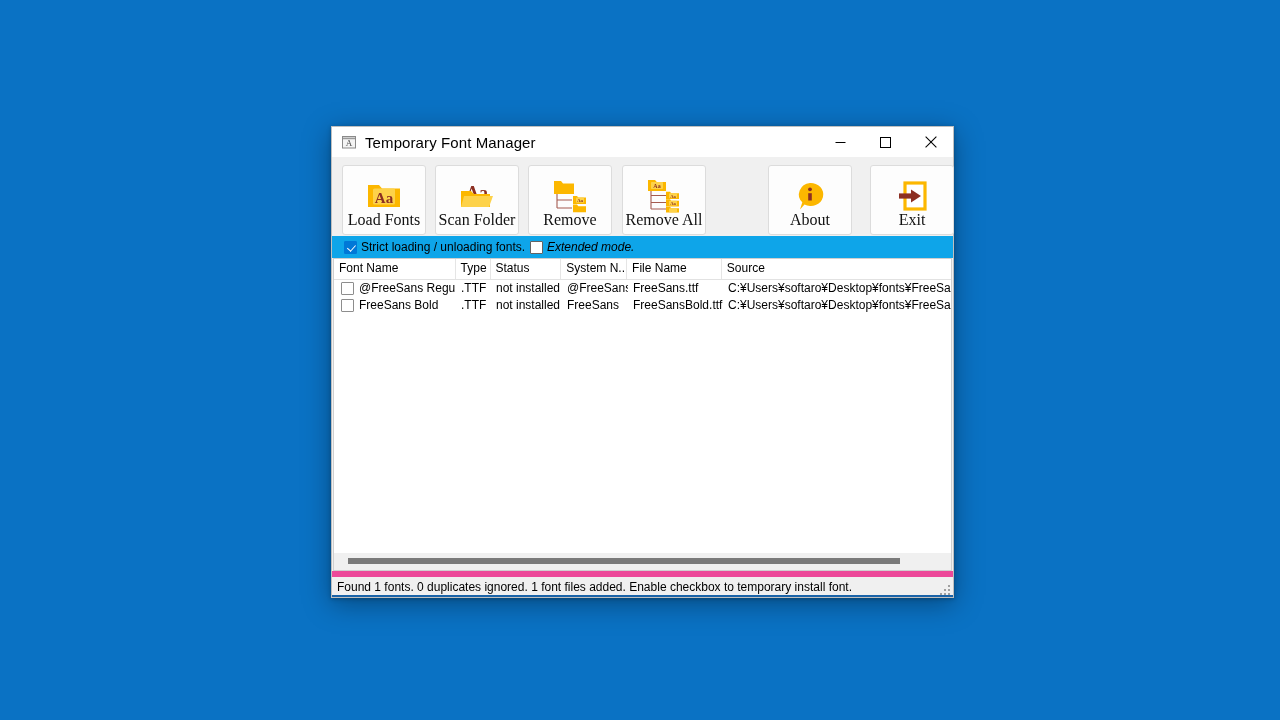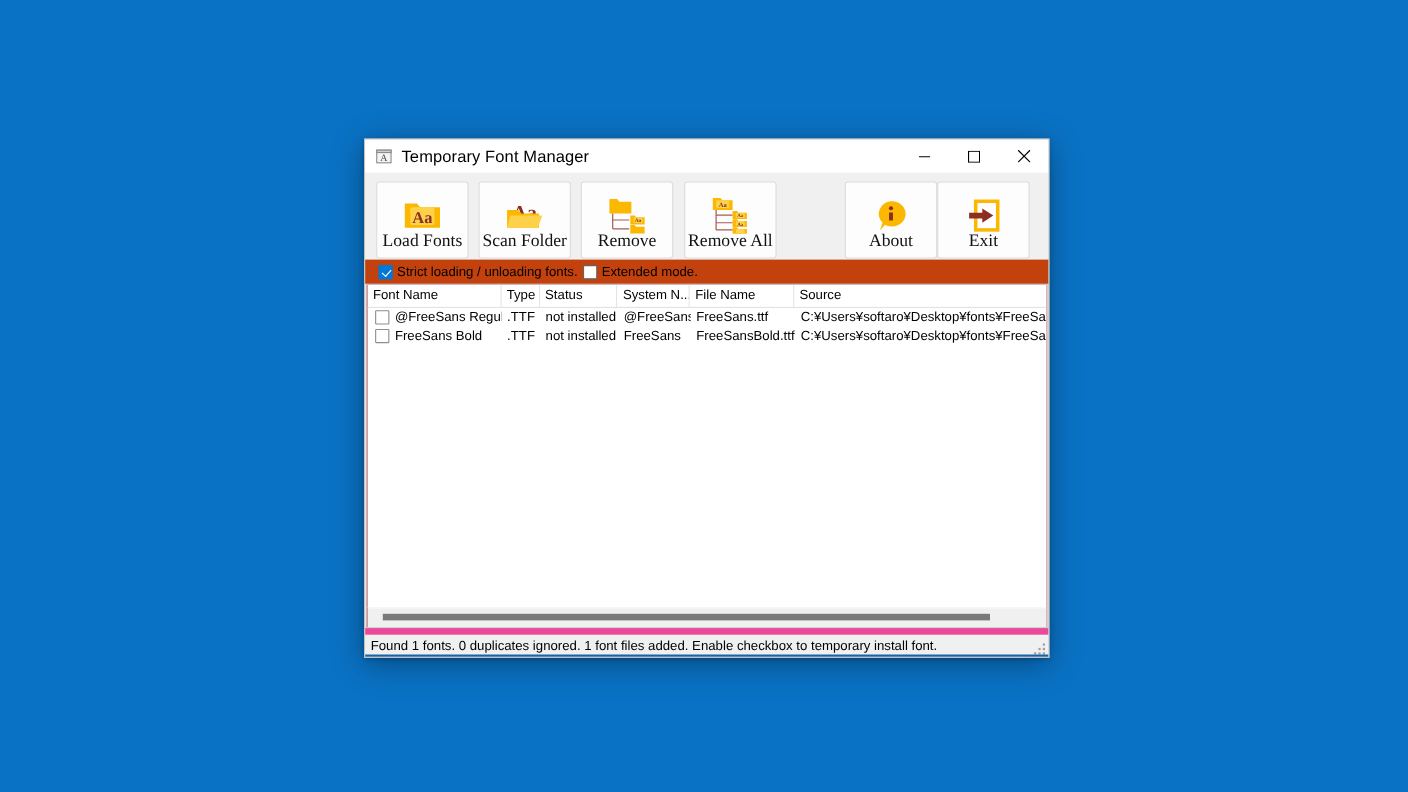--- a/index.html
+++ b/index.html
@@ -101,21 +101,21 @@
     color: #111;
     line-height: 14px;
     white-space: nowrap;
     font-family: Liberation Serif, serif;
   }
 
   
   #optrow {
     flex: 0 0 auto;
     height: 22px;
-    background: #c2410c;
+    background: #0ea5e9;
     position: relative;
     font-size: 12px;
     color: #000;
   }
   .optitem {
     position: absolute;
     top: 0px;
     display: flex;
     align-items: center;
     height: 22px;
@@ -374,38 +374,38 @@
       <div class="ticon">
         <svg width="38" height="34" viewBox="0 0 38 34">
           <path d="M19 4 A12.5 11.5 0 1 1 13.5 25.4 L9 30.5 L11.3 23.3 A12.5 11.5 0 0 1 19 4 Z" fill="#fcb700"></path>
           <circle cx="19" cy="10.3" r="1.9" fill="#8c2f22"></circle>
           <path d="M17.2 14.2 L20.8 14.2 L20.8 21.5 L17.2 21.5 Z" fill="#8c2f22"></path>
         </svg>
       </div>
       <div class="tlabel">About</div>
     </div>
 
-    <div class="tbtn" style="left:520px;">
+    <div class="tbtn" style="left:538px;">
       <div class="ticon">
         <svg width="38" height="34" viewBox="0 0 38 34">
           <rect x="12" y="4" width="20" height="26" fill="#ffffff" stroke="#fcb700" stroke-width="3.2"></rect>
           <path d="M6 17 L22 17" stroke="#8c2f22" stroke-width="5.2"></path>
           <path d="M18 10.5 L28 17 L18 23.5 Z" fill="#8c2f22"></path>
         </svg>
       </div>
       <div class="tlabel">Exit</div>
     </div>
   </div>
 
   <div id="optrow">
     <label class="optitem" style="left:12px;">
       <span class="cbx on"></span>
       <span>Strict loading / unloading fonts.</span>
     </label>
-    <label class="optitem" style="left:198px;">
+    <label class="optitem" style="left:198px;font-style:italic;">
       <span class="cbx off"></span>
       <span>Extended mode.</span>
     </label>
   </div>
 
   <div id="listwrap">
 
     <div id="listheader">
       <div class="hcell" style="width:122px;">Font Name</div>
       <div class="hcell" style="width:35px;">Type</div>

